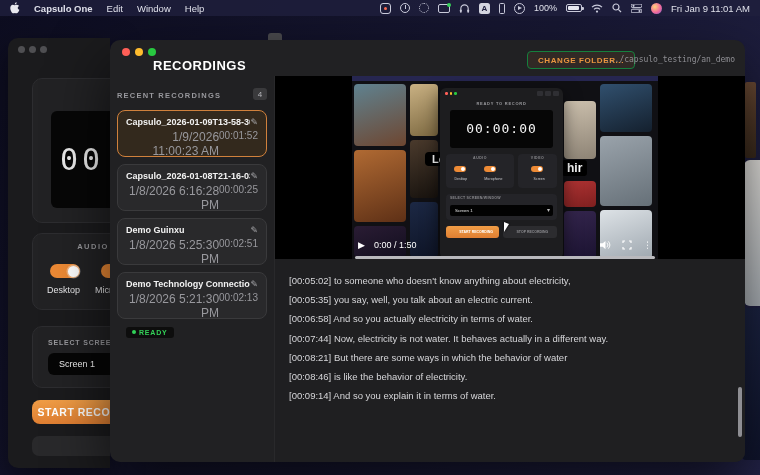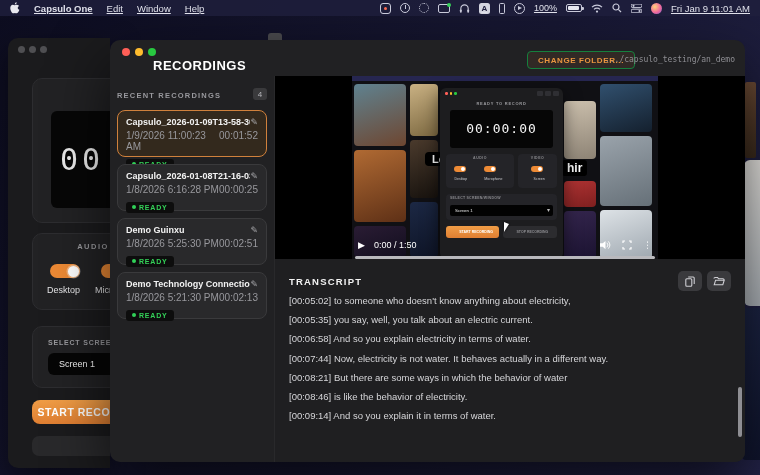--- a/index.html
+++ b/index.html
@@ -4,21 +4,21 @@
 <style>
   * { margin:0; padding:0; box-sizing:border-box; }
   html,body { background:#000; }
   body { font-family:"Liberation Sans", sans-serif; }
   .stage { position:relative; width:760px; height:475px; overflow:hidden;
     background:linear-gradient(120deg,#0d0d20 0%,#171732 55%,#232348 100%); }
 
   
   .menubar { position:absolute; left:0; top:0; width:760px; height:16px;
     background:#1f1f3dcc; display:flex; align-items:center; color:#dfe0ea;
-    font-size:9.5px; z-index:50;text-decoration:underline; }
+    font-size:9.5px; z-index:50; }
   .mb-left { display:flex; align-items:center; gap:14px; padding-left:10px; }
   .mb-appname { font-weight:bold; }
   .mb-right { margin-left:auto; display:flex; align-items:center; gap:9px; padding-right:10px; }
   .mb-ic { display:inline-flex; align-items:center; justify-content:center; }
   .ic-recsq { width:11px; height:11px; border:1.2px solid #c9cada; border-radius:3px; position:relative; }
   .ic-recsq::after { content:""; position:absolute; left:3px; top:3px; width:3px; height:3px; border-radius:50%; background:#ff6b52; }
   .ic-circle { width:10px; height:10px; border:1.2px solid #c9cada; border-radius:50%; position:relative; }
   .ic-circle.dash { border-style:dotted; }
   .ic-circle.needle::after { content:""; position:absolute; left:4px; top:1px; width:1.5px; height:4px; background:#c9cada; }
   .ic-display { width:12px; height:9px; border:1.2px solid #c9cada; border-radius:2px; position:relative; }
@@ -84,21 +84,21 @@
   .sb-head { color:#98989d; font-size:7.5px; font-weight:bold; letter-spacing:1.2px; }
   .sb-badge { margin-left:auto; background:#3a3a3c; border-radius:3px; min-width:14px; height:12px;
     color:#b5b5ba; font-size:8px; display:flex; align-items:center; justify-content:center; }
   .rec-list { margin-top:10px; display:flex; flex-direction:column; gap:7px; }
   .rec-card { background:#29292b; border:1px solid #3a3a3c; border-radius:8px; padding:6px 8px 5px 8px; height:47px; }
   .rec-card.selected { border:1.5px solid #d0813c; background:#33291d; }
   .rec-top { display:flex; align-items:center; }
   .rec-title { color:#f2f2f2; font-size:9px; font-weight:bold; white-space:nowrap; overflow:hidden; max-width:128px; }
   .pencil { margin-left:auto; color:#a9a9ad; font-size:9px; line-height:9px; }
   .rec-meta { display:flex; margin-top:3px; }
-  .rec-date { color:#98989d; font-size:10px; }
+  .rec-date { color:#98989d; font-size:12px;text-align:right; }
   .rec-dur { margin-left:auto; color:#98989d; font-size:10px; }
   .rec-badge { display:inline-flex; align-items:center; gap:3px; margin-top:3px; background:#0d0d0d; border-radius:3px; padding:2px 6px; }
   .rec-badge .dot { width:4px; height:4px; border-radius:50%; background:#30d158; }
   .badge-text { color:#34d158; font-size:7px; font-weight:bold; letter-spacing:.8px; }
 
   
   .content { flex:1; display:flex; flex-direction:column; min-width:0; }
   .player { height:183px; flex:none; background:#000; position:relative; }
   .vframe { position:absolute; left:77px; top:0; width:306px; height:183px; background:#101014; overflow:hidden; }
   .v-menustrip { position:absolute; left:0; top:0; width:306px; height:5px; background:#262650; }
@@ -413,41 +413,24 @@
                     </svg>
                 </span>
                 <span class="dots-ic">⋮</span>
               </span>
             </div>
             <div class="seekbar"></div>
           </div>
         </div>
 
         <div class="transcript">
-          <div class="tr-headrow">
-            <span class="tr-title">TRANSCRIPT</span>
-            <span class="tr-btns">
-              <button class="tr-btn">
-                <svg width="10" height="11" viewBox="0 0 10 11">
-                    <rect x="0.8" y="2.8" width="6" height="7.4" rx="1" stroke="#cfcfd4" stroke-width="1.1" fill="none"></rect>
-                    <path d="M3.2 1h5a1 1 0 0 1 1 1v6" stroke="#cfcfd4" stroke-width="1.1" fill="none"></path>
-                  </svg>
-              </button>
-              <button class="tr-btn">
-                <svg width="12" height="10" viewBox="0 0 12 10">
-                    <path d="M1 2.5a1 1 0 0 1 1-1h2.5l1 1.2H10a1 1 0 0 1 1 1V4" stroke="#cfcfd4" stroke-width="1.1" fill="none"></path>
-                    <path d="M1.2 8.8L2.6 4.2h8.6L9.8 8.8z" stroke="#cfcfd4" stroke-width="1.1" fill="none"></path>
-                  </svg>
-              </button>
-            </span>
-          </div>
           <div class="t-lines">
               <div class="t-line">[00:05:02] to someone who doesn't know anything about electricity,</div>
               <div class="t-line">[00:05:35] you say, well, you talk about an electric current.</div>
-              <div class="t-line">[00:06:58] And so you explain electricity in terms of water.</div>
+              <div class="t-line">[00:06:58] And so you actually electricity in terms of water.</div>
               <div class="t-line">[00:07:44] Now, electricity is not water. It behaves actually in a different way.</div>
               <div class="t-line">[00:08:21] But there are some ways in which the behavior of water</div>
               <div class="t-line">[00:08:46] is like the behavior of electricity.</div>
               <div class="t-line">[00:09:14] And so you explain it in terms of water.</div>
             </div>
           <div class="tr-scroll"></div>
         </div>
       </div>
     </div>
   </div>

